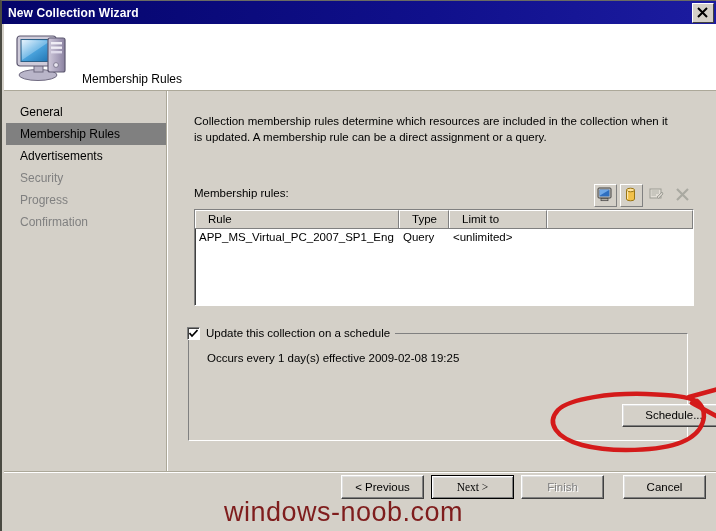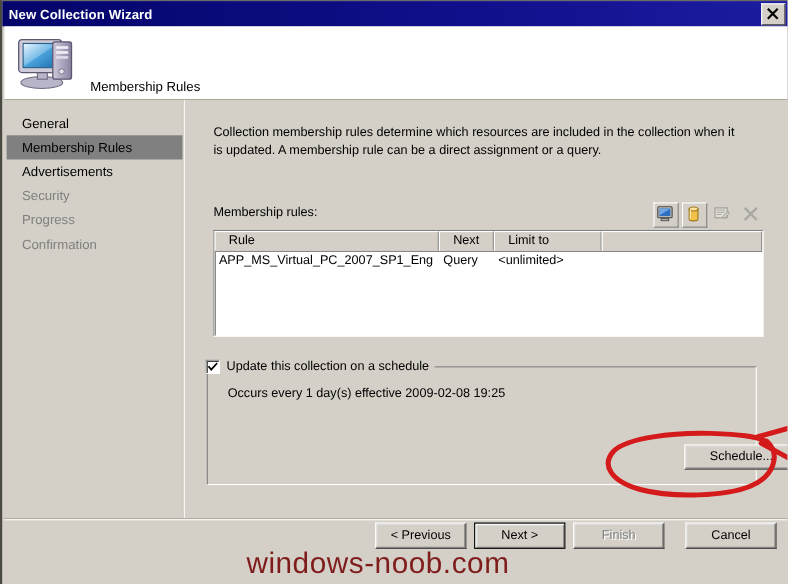--- a/index.html
+++ b/index.html
@@ -263,20 +263,21 @@
     cursor: default;
     box-sizing: border-box;
     padding: 0;
     margin-left: 43px;
   }
   .btn.disabled { color: #808080; text-shadow: 1px 1px 0 #ffffff; }
   .btn.default {
     border-color: #000000;
     box-shadow: inset 1px 1px 0 #ffffff, inset -1px -1px 0 #808080,
                 inset 2px 2px 0 #dfdfdf;
+    font-family: Liberation Serif, serif;
   }
   .schedule-btn {
     position: absolute;
     left: 390px; top: 70px;
     width: 104px; height: 23px;
     line-height: 21px;
   }
 
   
   .bottombar {
@@ -421,21 +422,21 @@
       <div class="tool-btn">
         <svg width="15" height="15" viewBox="0 0 15 15">
           <path d="M2 2 L13 13 M13 2 L2 13" stroke="#a9a9a1" stroke-width="2.2" fill="none"></path>
         </svg>
       </div>
     </div>
 
     <div class="grid">
       <div class="grid-head">
         <div class="gh col0">Rule</div>
-        <div class="gh col1">Next</div>
+        <div class="gh col1">Type</div>
         <div class="gh col2">Limit to</div>
         <div class="gh col3"></div>
       </div>
       <div class="grid-row">
         <div class="gc col0">APP_MS_Virtual_PC_2007_SP1_Eng</div>
         <div class="gc col1">Query</div>
         <div class="gc col2">&lt;unlimited&gt;</div>
         <div class="gc col3"></div>
       </div>
     </div>

